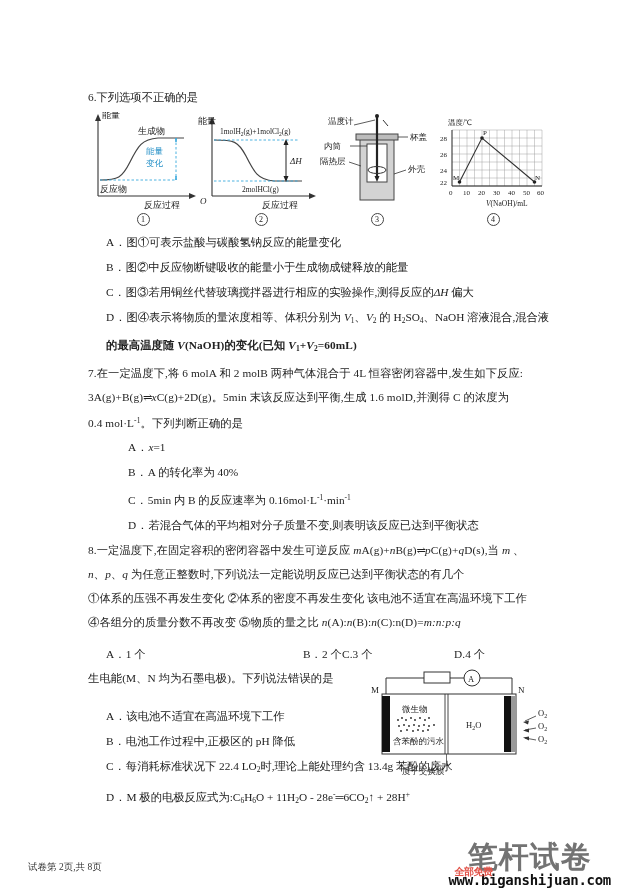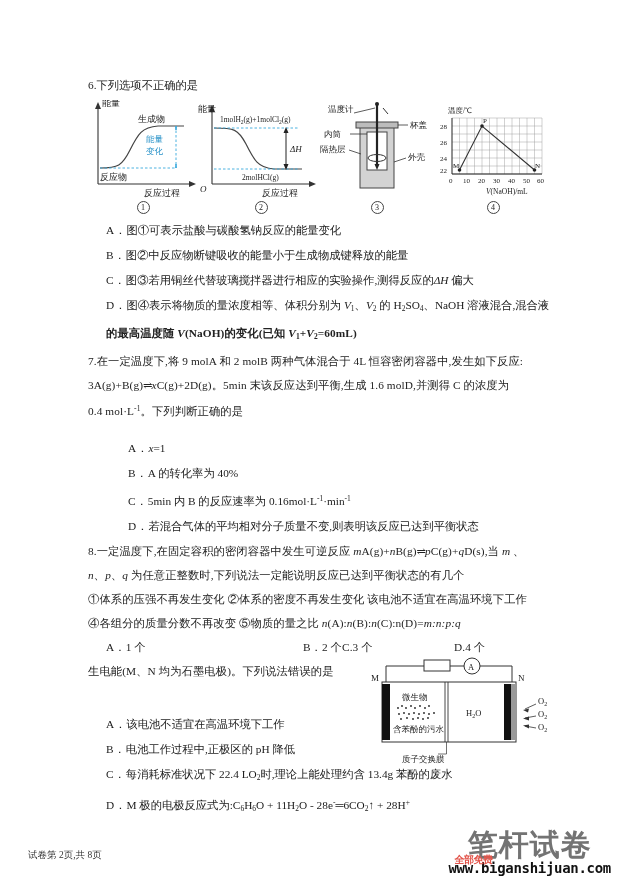--- a/index.html
+++ b/index.html
@@ -10,21 +10,21 @@
     width: 633px;
     height: 891px;
     background: #ffffff;
     font-family: "Liberation Serif", "DejaVu Serif", serif;
     color: #1a1a1a;
     position: relative;
     overflow: hidden;
   }
   .page {
     position: absolute;
-    left: 0; top: 4px;
+    left: 0; top: 16px;
     width: 633px;
     height: 700px;
   }
   .content {
     position: absolute;
     left: 88px;
     top: 70px;
     width: 462px;
   }
   .qline {
@@ -291,30 +291,30 @@
       <span class="lbl">C．</span><span>图③若用铜丝代替玻璃搅拌器进行相应的实验操作,测得反应的<i>ΔH</i> 偏大</span>
     </div>
     <div class="opt">
       <span class="lbl">D．</span><span>图④表示将物质的量浓度相等、体积分别为 <i>V</i><sub>1</sub>、<i>V</i><sub>2</sub> 的 H<sub>2</sub>SO<sub>4</sub>、NaOH 溶液混合,混合液</span>
     </div>
     <div class="qline" style="padding-left:18px;font-weight:bold;">
       的最高温度随 <i>V</i>(NaOH)的变化(已知 <i>V</i><sub>1</sub>+<i>V</i><sub>2</sub>=60mL)
     </div>
 
     <div class="qline">
-      7.在一定温度下,将 9 molA 和 2 molB 两种气体混合于 4L 恒容密闭容器中,发生如下反应:
+      7.在一定温度下,将 6 molA 和 2 molB 两种气体混合于 4L 恒容密闭容器中,发生如下反应:
     </div>
     <div class="qline">
       3A(g)+B(g)<span style="letter-spacing:-1px;">⇌</span><i>x</i>C(g)+2D(g)。5min 末该反应达到平衡,生成 1.6 molD,并测得 C 的浓度为
     </div>
     <div class="qline">
       0.4 mol·L<sup>-1</sup>。下列判断正确的是
     </div>
 
-    <div class="opt" style="padding-left:40px;margin-top:13px;">
+    <div class="opt" style="padding-left:40px;">
       <span class="lbl">A．</span><span><i>x</i>=1</span>
     </div>
     <div class="opt" style="padding-left:40px;">
       <span class="lbl">B．</span><span>A 的转化率为 40%</span>
     </div>
     <div class="opt" style="padding-left:40px;">
       <span class="lbl">C．</span><span>5min 内 B 的反应速率为 0.16mol·L<sup>-1</sup>·min<sup>-1</sup></span>
     </div>
     <div class="opt" style="padding-left:40px;">
       <span class="lbl">D．</span><span>若混合气体的平均相对分子质量不变,则表明该反应已达到平衡状态</span>
@@ -326,28 +326,28 @@
     <div class="qline">
       <i>n</i>、<i>p</i>、<i>q</i> 为任意正整数时,下列说法一定能说明反应已达到平衡状态的有几个
     </div>
     <div class="qline">
       ①体系的压强不再发生变化 ②体系的密度不再发生变化 该电池不适宜在高温环境下工作
     </div>
     <div class="qline">
       ④各组分的质量分数不再改变 ⑤物质的量之比 <i>n</i>(A):<i>n</i>(B):<i>n</i>(C):n(D)=<i>m:n:p:q</i>
     </div>
     <div class="qline" style="padding-left:18px;">
-      <span style="display:inline-block;width:118px;"><span>A．</span><span>1 个</span></span><span style="display:inline-block;width:118px;text-align:right;"><span>B．</span><span>2 个</span></span><span style="display:inline-block;width:112px;"><span>C.</span><span>3 个</span></span><span style="display:inline-block;text-align:center;"><span>D.</span><span>4 个</span></span>
+      <span style="display:inline-block;width:118px;"><span>A．</span><span>1 个</span></span><span style="display:inline-block;width:118px;text-align:right;"><span>B．</span><span>2 个</span></span><span style="display:inline-block;width:112px;margin-top:8px;"><span>C.</span><span>3 个</span></span><span style="display:inline-block;text-align:center;"><span>D.</span><span>4 个</span></span>
     </div>
 
     <div class="qline">
       生电能(M、N 均为石墨电极)。下列说法错误的是
     </div>
 
-    <div class="opt" style="margin-top:29px;">
+    <div class="opt" style="margin-top:14px;">
       <span class="lbl">A．</span><span>该电池不适宜在高温环境下工作</span>
     </div>
     <div class="opt">
       <span class="lbl">B．</span><span>电池工作过程中,正极区的 pH 降低</span>
     </div>
     <div class="opt">
       <span class="lbl">C．</span><span>每消耗标准状况下 22.4 LO<sub>2</sub>时,理论上能处理约含 13.4g 苯酚的废水</span>
     </div>
     <div class="opt">
       <span class="lbl">D．</span><span>M 极的电极反应式为:C<sub>6</sub>H<sub>6</sub>O + 11H<sub>2</sub>O - 28e<sup>-</sup>═6CO<sub>2</sub>↑ + 28H<sup>+</sup></span>

